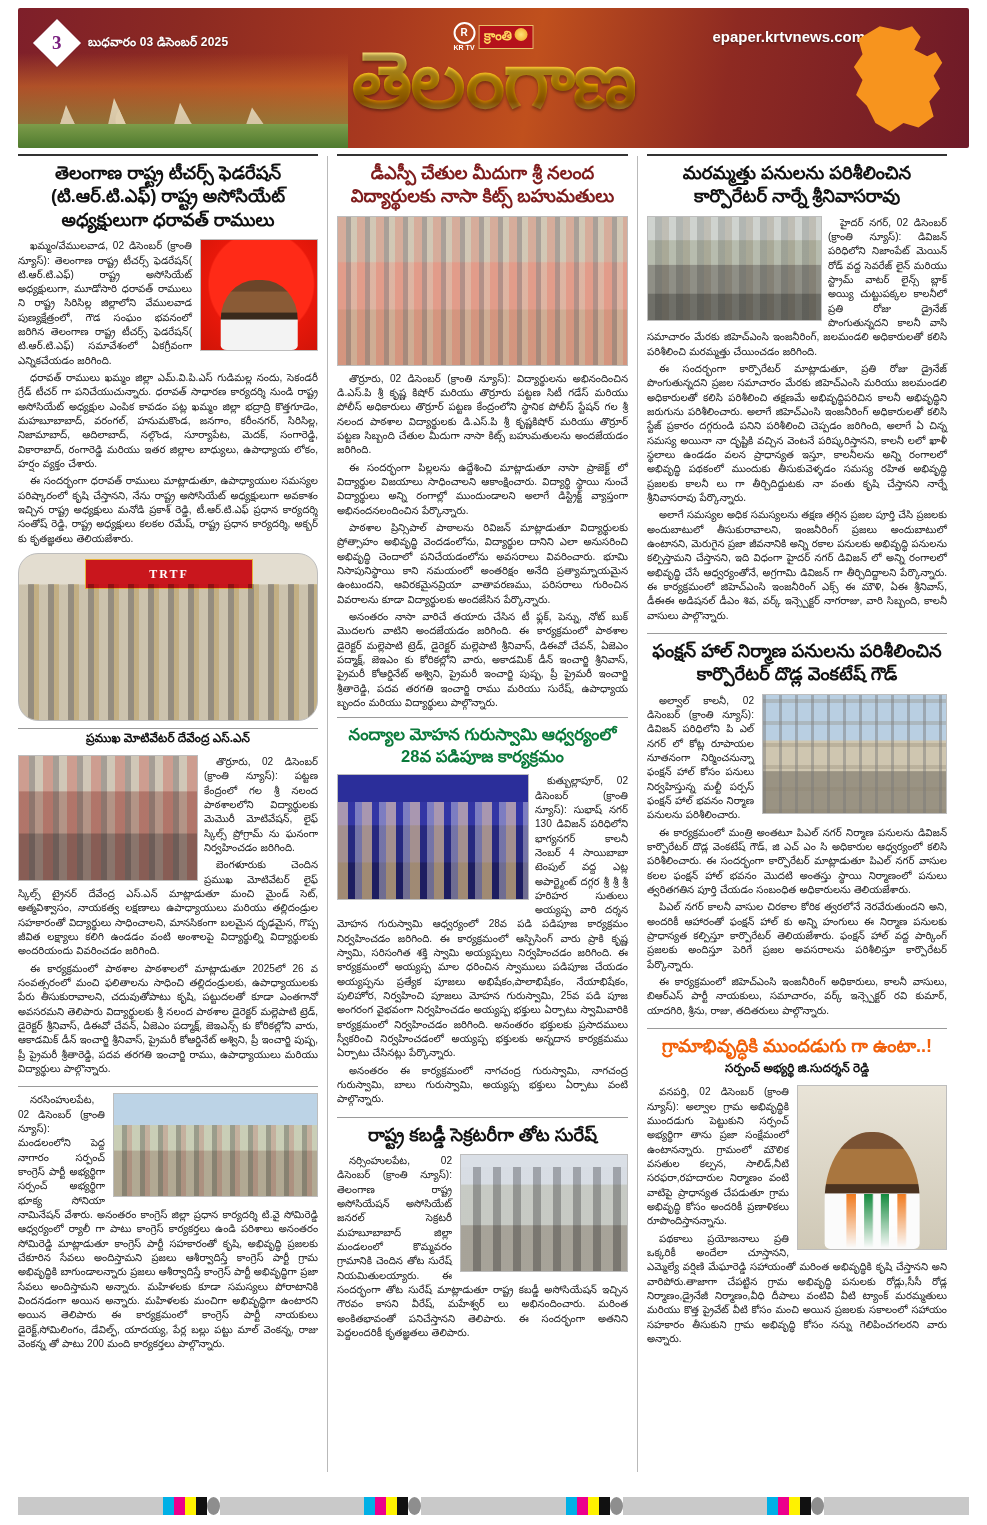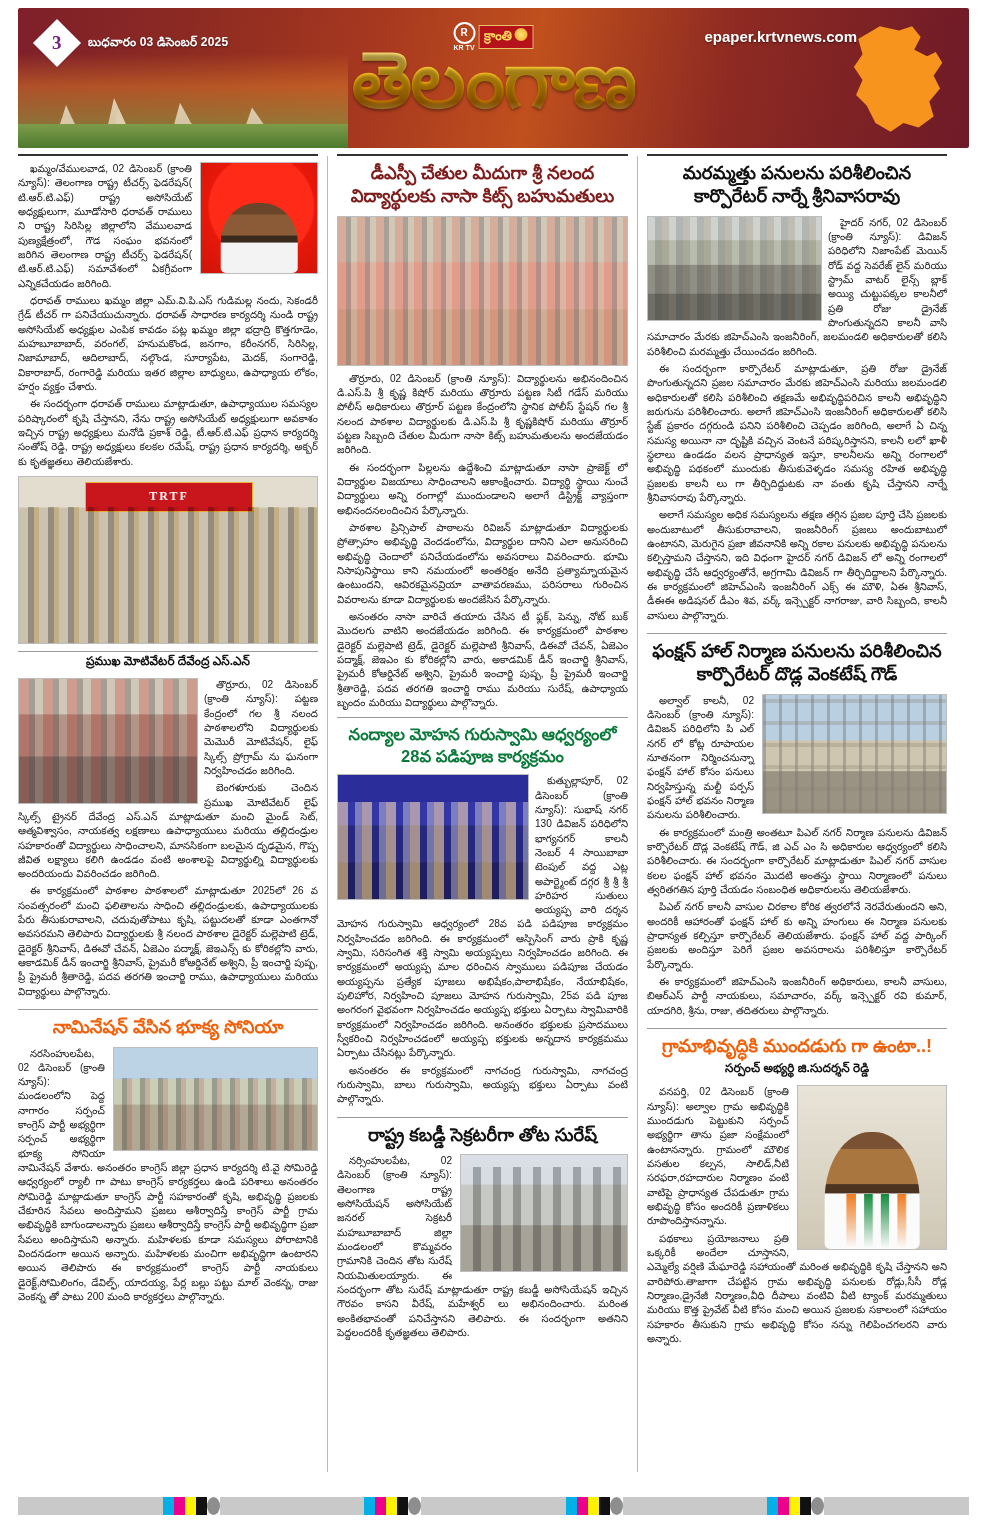--- a/index.html
+++ b/index.html
@@ -19,21 +19,21 @@
       radial-gradient(circle at 168px 36px,#d9c7a8 0 13px,transparent 14px),
       linear-gradient(180deg,#e2d2b4 0%,#cdbb98 100%);
     clip-path:polygon(0 100%,0 60%,8% 60%,10% 26%,13% 60%,24% 60%,26% 14%,30% 60%,46% 60%,48% 22%,52% 60%,70% 60%,72% 30%,76% 60%,100% 60%,100% 100%);}
   .mh-skyline:after{content:"";position:absolute;left:0;bottom:0;width:100%;height:24px;
     background:linear-gradient(180deg,#7d9c4a,#4e7a2e);}
   .mh-daybadge{position:absolute;left:22px;top:18px;display:flex;align-items:center;gap:14px;z-index:6;}
   .diamond{width:34px;height:34px;background:#fff;transform:rotate(45deg);display:flex;align-items:center;justify-content:center;
     box-shadow:0 0 0 1px rgba(120,30,60,.25);}
   .diamond span{transform:rotate(-45deg);color:#7a2080;font-weight:bold;font-size:19px;font-family:"Liberation Serif",serif;}
   .mh-date{color:#fff;font-size:12px;font-weight:bold;letter-spacing:.2px;text-shadow:0 1px 2px rgba(0,0,0,.45);white-space:nowrap;}
-  .mh-site{position:absolute;right:112px;top:20px;color:#fff;font-size:15px;font-weight:bold;z-index:6;text-shadow:0 1px 2px rgba(0,0,0,.5);}
+  .mh-site{position:absolute;right:104px;top:20px;color:#fff;font-size:15px;font-weight:bold;z-index:6;text-shadow:0 1px 2px rgba(0,0,0,.5);}
   .mh-logo{position:absolute;left:50%;top:14px;transform:translateX(-50%);display:flex;align-items:center;gap:3px;z-index:7;}
   .krtv{display:flex;flex-direction:column;align-items:center;color:#fff;font-size:7px;font-weight:bold;line-height:1;}
   .krtv .ring{width:18px;height:18px;border:2px solid #fff;border-radius:50%;display:flex;align-items:center;justify-content:center;font-size:10px;}
   .kranti-box{background:#b5121b;border:1px solid #e8c36a;padding:2px 5px;display:flex;gap:3px;}
   .kranti-box .kt{color:#ffd95e;font-size:13px;font-weight:bold;font-family:"Liberation Serif",serif;}
   .kranti-box .sun{width:13px;height:13px;border-radius:50%;background:radial-gradient(circle,#ffe177,#f0a21c);}
   .mh-title{position:absolute;left:50%;top:36px;transform:translateX(-50%);z-index:6;
     font-family:"Liberation Serif",serif;font-size:78px;font-weight:bold;line-height:.95;white-space:nowrap;
     background:linear-gradient(180deg,#fff0a8 0%,#ffd23a 28%,#f0a800 55%,#c87800 78%,#ffe07a 100%);
     -webkit-background-clip:text;background-clip:text;color:transparent;
@@ -81,21 +81,21 @@
     background:linear-gradient(90deg,transparent 18%,#f07a1e 20% 30%,#ffffff 31% 40%,#138a3d 41% 50%,transparent 52% 60%,#138a3d 61% 70%,#ffffff 71% 80%,#f07a1e 81% 90%,transparent 92%);
     -webkit-mask-image:linear-gradient(180deg,#000,transparent 98%);mask-image:linear-gradient(180deg,#000,transparent 98%);}
   .ph-crowd{background:linear-gradient(180deg,#cfd3cf 0 22%,#b7bcae 23% 46%,#8f8f86 47% 74%,#6f6f68 75% 100%);}
   .ph-crowd:after{content:"";position:absolute;inset:0;
     background:repeating-linear-gradient(90deg,rgba(255,255,255,.32) 0 7px,rgba(40,40,40,.22) 7px 14px,rgba(170,140,110,.3) 14px 21px);
     mix-blend-mode:multiply;opacity:.75;}
   .ph-school{background:linear-gradient(180deg,#dcd3c3 0 30%,#e8bfae 31% 62%,#d9b79f 63% 100%);}
   .ph-school:after{content:"";position:absolute;inset:0;
     background:repeating-linear-gradient(90deg,rgba(244,170,160,.55) 0 8px,rgba(60,50,70,.3) 8px 13px,rgba(230,225,215,.45) 13px 19px);
     mix-blend-mode:multiply;}
-  .ph-trtf{background:linear-gradient(180deg,#e3ddd0 0 18%,#cfc6b4 19% 100%);}
+  .ph-trtf{background:linear-gradient(180deg,#e3ddd0 0 18%,#cfc6b4 19% 100%);border-radius:20px;}
   .ph-trtf:after{content:"";position:absolute;inset:18% 0 0 0;
     background:repeating-linear-gradient(90deg,rgba(250,248,242,.7) 0 9px,rgba(50,45,40,.35) 9px 15px,rgba(210,170,60,.35) 15px 20px);
     mix-blend-mode:multiply;}
   .ph-trtf .banner{position:absolute;left:22%;top:3%;width:56%;height:17%;background:#c9161d;border:1px solid #e7b23c;
     display:flex;align-items:center;justify-content:center;color:#fff;font:bold 12px "Liberation Serif",serif;letter-spacing:2px;}
   .ph-stage{background:linear-gradient(180deg,#2b2e9a 0 40%,#1e2070 41% 70%,#15154d 71% 100%);}
   .ph-stage:after{content:"";position:absolute;inset:22% 0 0 0;
     background:repeating-linear-gradient(90deg,rgba(255,214,92,.7) 0 10px,rgba(20,20,60,.55) 10px 17px,rgba(230,225,230,.5) 17px 24px);
     mix-blend-mode:screen;opacity:.85;}
   .ph-const{background:linear-gradient(180deg,#b9cfe2 0 38%,#cfc6b0 39% 64%,#9a9383 65% 100%);}
@@ -157,20 +157,21 @@
       <path d="M34 2 L52 6 L64 2 L72 12 L66 24 L78 30 L86 26 L92 36 L84 48 L90 60 L80 72 L84 86 L70 96 L56 92 L44 100 L30 92 L22 76 L12 66 L18 52 L10 40 L18 28 L14 14 Z" fill="#f7941e"></path>
     </svg>
   </div>
 
   <div class="cols">
 
     <div class="col c1">
       <div class="rule-top"></div>
 
       <article>
+        <h2 class="hl hl-blk">తెలంగాణ రాష్ట్ర టీచర్స్ ఫెడరేషన్ (టి.ఆర్.టి.ఎఫ్) రాష్ట్ర అసోసియేట్ అధ్యక్షులుగా ధరావత్ రాములు</h2>
         <div class="body-txt clearfix">
           <div class="photo wrapR ph-portrait-red" style="width:118px;height:112px;"></div>
           <p>ఖమ్మం/వేములవాడ, 02 డిసెంబర్ (క్రాంతి న్యూస్): తెలంగాణ రాష్ట్ర టీచర్స్ ఫెడరేషన్( టి.ఆర్.టి.ఎఫ్) రాష్ట్ర అసోసియేట్ అధ్యక్షులుగా, మూడోసారి ధరావత్ రాములు ని రాష్ట్ర సిరిసిల్ల జిల్లాలోని వేములవాడ పుణ్యక్షేత్రంలో, గౌడ సంఘం భవనంలో జరిగిన తెలంగాణ రాష్ట్ర టీచర్స్ ఫెడరేషన్( టి.ఆర్.టి.ఎఫ్) సమావేశంలో ఏకగ్రీవంగా ఎన్నికచేయడం జరిగింది.</p>
           <p>ధరావత్ రాములు ఖమ్మం జిల్లా ఎమ్.వి.పి.ఎస్ గుడిమల్ల నందు, సెకండరీ గ్రేడ్ టీచర్ గా పనిచేయుచున్నారు. ధరావత్ సాధారణ కార్యదర్శి నుండి రాష్ట్ర అసోసియేట్ అధ్యక్షుల ఎంపిక కావడం పట్ల ఖమ్మం జిల్లా భద్రాద్రి కొత్తగూడెం, మహబూబాబాద్, వరంగల్, హనుమకొండ, జనగాం, కరీంనగర్, సిరిసిల్ల, నిజామాబాద్, ఆదిలాబాద్, నల్గొండ, సూర్యాపేట, మెదక్, సంగారెడ్డి, వికారాబాద్, రంగారెడ్డి మరియు ఇతర జిల్లాల బాధ్యులు, ఉపాధ్యాయ లోకం, హర్షం వ్యక్తం చేశారు.</p>
           <p>ఈ సందర్భంగా ధరావత్ రాములు మాట్లాడుతూ, ఉపాధ్యాయుల సమస్యల పరిష్కారంలో కృషి చేస్తానని, నేను రాష్ట్ర అసోసియేట్ అధ్యక్షులుగా అవకాశం ఇచ్చిన రాష్ట్ర అధ్యక్షులు మనోడి ప్రకాశ్ రెడ్డి, టీ.ఆర్.టి.ఎఫ్ ప్రధాన కార్యదర్శి సంతోష్ రెడ్డి, రాష్ట్ర అధ్యక్షులు కలకల రమేష్, రాష్ట్ర ప్రధాన కార్యదర్శి, అక్బర్ కు కృతజ్ఞతలు తెలియజేశారు.</p>
         </div>
         <div class="photo m ph-trtf" style="height:168px;margin-top:4px;">
           <div class="banner">TRTF</div>
         </div>
       </article>
@@ -183,21 +184,20 @@
           <div class="photo wrapL ph-motiv" style="width:180px;height:126px;"></div>
           <p>తొర్రూరు, 02 డిసెంబర్ (క్రాంతి న్యూస్): పట్టణ కేంద్రంలో గల శ్రీ నలంద పాఠశాలలోని విద్యార్థులకు మెమొరీ మోటివేషన్, లైఫ్ స్కిల్స్ ప్రోగ్రామ్ ను ఘనంగా నిర్వహించడం జరిగింది.</p>
           <p>బెంగళూరుకు చెందిన ప్రముఖ మోటివేటర్ లైఫ్ స్కిల్స్ ట్రైనర్ దేవేంద్ర ఎస్.ఎన్ మాట్లాడుతూ మంచి మైండ్ సెట్, ఆత్మవిశ్వాసం, నాయకత్వ లక్షణాలు ఉపాధ్యాయులు మరియు తల్లిదండ్రుల సహకారంతో విద్యార్థులు సాధించాలని, మానసికంగా బలమైన దృఢమైన, గొప్ప జీవిత లక్ష్యాలు కలిగి ఉండడం వంటి అంశాలపై విద్యార్థుల్ని విద్యార్థులకు అందరియందు వివరించడం జరిగింది.</p>
           <p>ఈ కార్యక్రమంలో పాఠశాల పాఠశాలలో మాట్లాడుతూ 2025లో 26 వ సంవత్సరంలో మంచి ఫలితాలను సాధించి తల్లిదండ్రులకు, ఉపాధ్యాయులకు పేరు తీసుకురావాలని, చదువుతోపాటు కృషి, పట్టుదలతో కూడా ఎంతగానో అవసరమని తెలిపారు విద్యార్థులకు శ్రీ నలంద పాఠశాల డైరెక్టర్ మల్లెపాటి ట్రెడ్, డైరెక్టర్ శ్రీనివాస్, డిఈవో చేవన్, ఏజెఎం పద్మాక్ష్, జెఇఎన్స్ కు కోరికల్లోని వారు, ఆకాడమిక్ డీన్ ఇంచార్జి శ్రీనివాస్, ప్రైమరీ కోఆర్డినేట్ అశ్విని, ప్రీ ఇంచార్జి పుష్ప, ప్రీ ప్రైమరీ శ్రీతారెడ్డి, పదవ తరగతి ఇంచార్జి రాము, ఉపాధ్యాయులు మరియు విద్యార్థులు పాల్గొన్నారు.</p>
         </div>
       </article>
 
       <div class="rule-thin"></div>
 
       <article>
-        <h2 class="hl hl-orange">నామినేషన్ వేసిన భూక్య సోనియా</h2>
         <div class="body-txt clearfix">
           <div class="photo wrapR ph-nomin" style="width:205px;height:104px;"></div>
           <p>నరసింహులపేట, 02 డిసెంబర్ (క్రాంతి న్యూస్): మండలంలోని పెద్ద నాగారం సర్పంచ్ కాంగ్రెస్ పార్టీ అభ్యర్థిగా సర్పంచ్ అభ్యర్థిగా భూక్య సోనియా నామినేషన్ వేశారు. అనంతరం కాంగ్రెస్ జిల్లా ప్రధాన కార్యదర్శి టి.వై సోమిరెడ్డి ఆధ్వర్యంలో ర్యాలీ గా పాటు కాంగ్రెస్ కార్యకర్తలు ఉండి పరిశాలు అనంతరం సోమిరెడ్డి మాట్లాడుతూ కాంగ్రెస్ పార్టీ సహకారంతో కృషి, అభివృద్ధి ప్రజలకు చేకూరిన సేవలు అందిస్తామని ప్రజలు ఆశీర్వాదిస్తే కాంగ్రెస్ పార్టీ గ్రామ అభివృద్ధికి బాగుండాలన్నారు ప్రజలు ఆశీర్వాదిస్తే కాంగ్రెస్ పార్టీ అభివృద్ధిగా ప్రజా సేవలు అందిస్తామని అన్నారు. మహిళలకు కూడా సమస్యలు పోరాటానికి విందనడంగా అయిన అన్నారు. మహిళలకు మంచిగా అభివృద్ధిగా ఉంటారని అయిన తెలిపారు ఈ కార్యక్రమంలో కాంగ్రెస్ పార్టీ నాయకులు డైరెక్ట్,సోమిలింగం, డేవిల్ఫ్, యాదయ్య, పేర్ల బల్లు పట్టు మాల్ వెంకన్న, రాజు వెంకన్న తో పాటు 200 మంది కార్యకర్తలు పాల్గొన్నారు.</p>
         </div>
       </article>
     </div>
 
     <div class="vdiv"></div>
 
     <div class="col c2">

